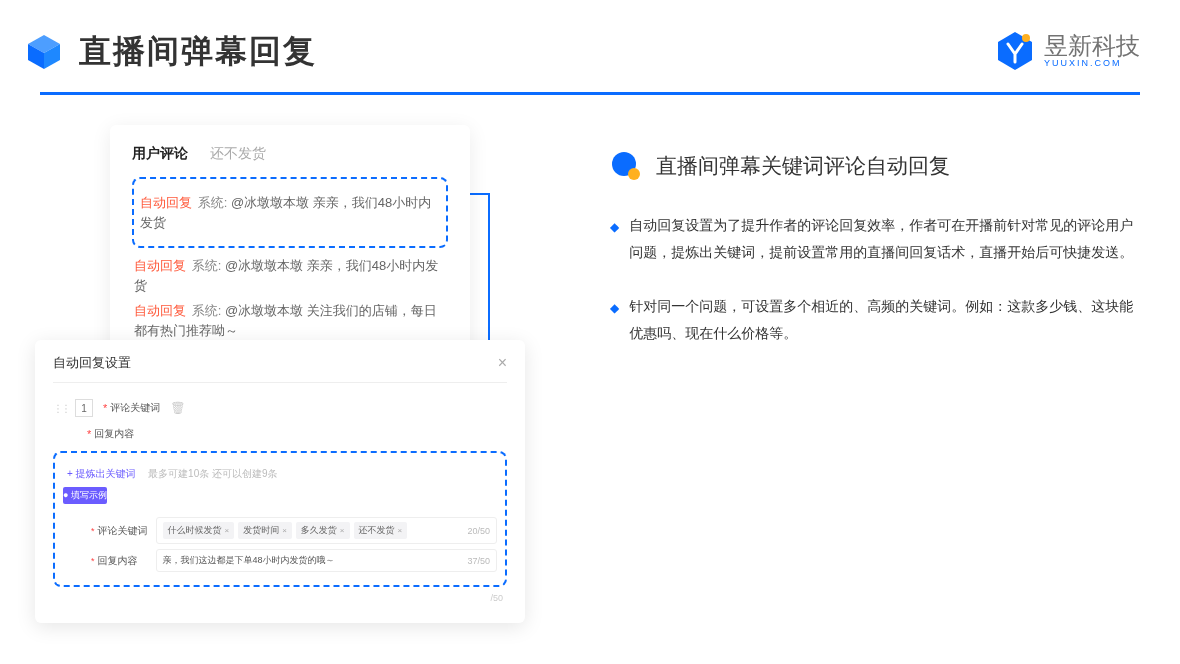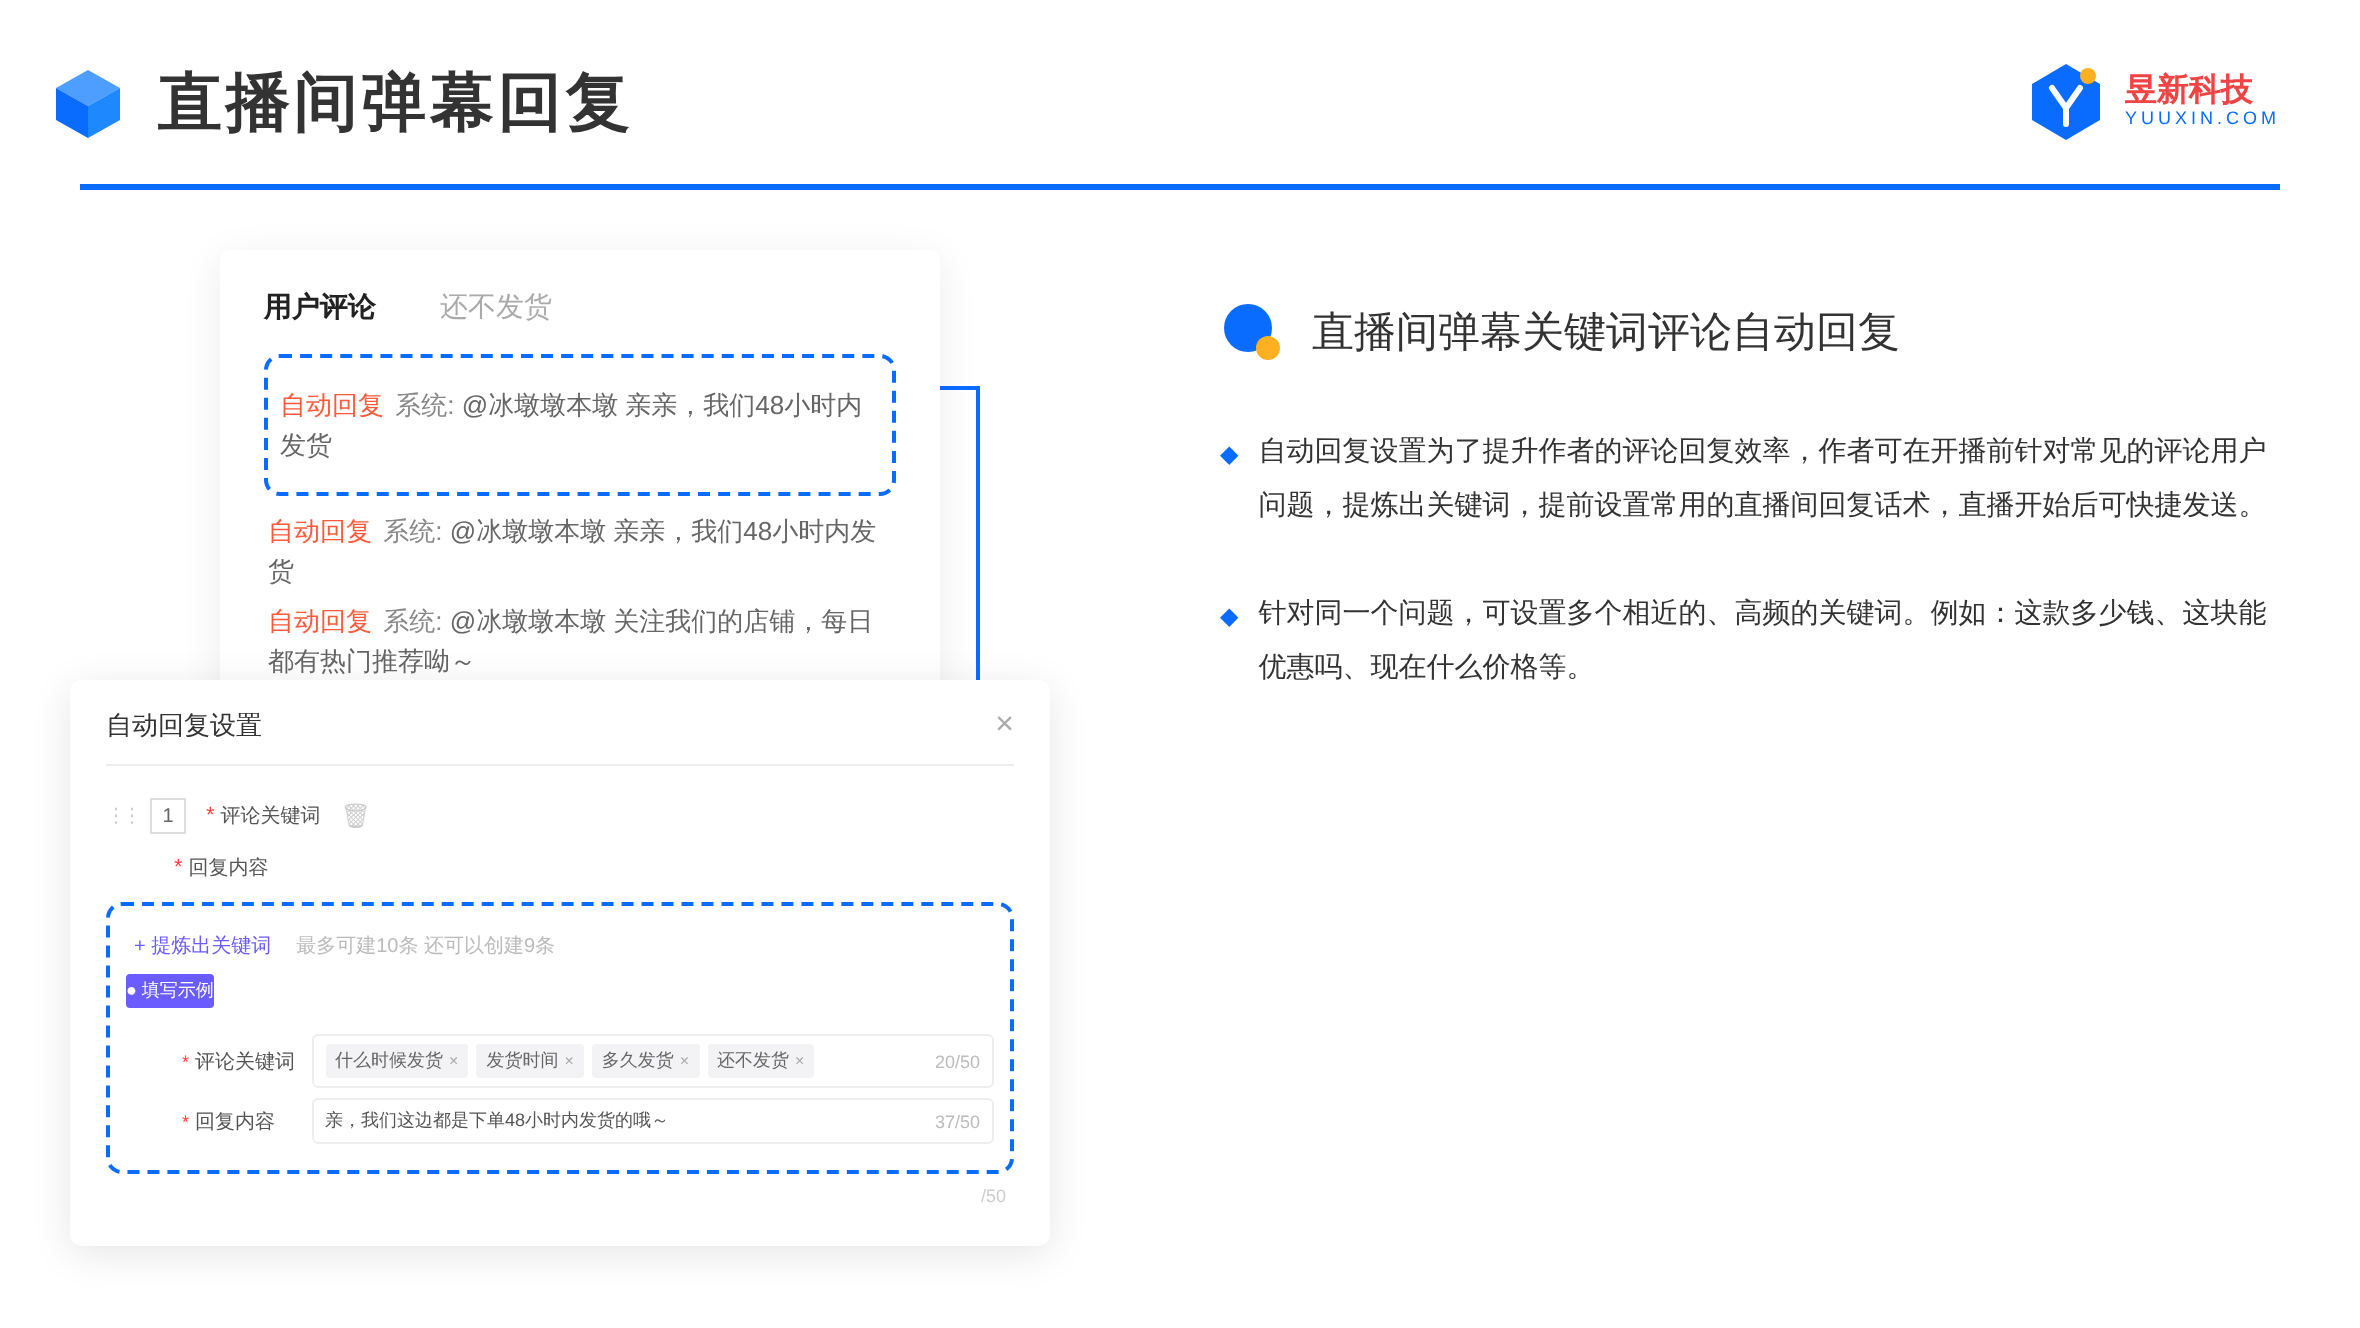--- a/index.html
+++ b/index.html
@@ -4,28 +4,28 @@
 <style>
 *{box-sizing:border-box;margin:0;padding:0;font-family:"Microsoft YaHei","PingFang SC",sans-serif}
 body{width:1180px;height:664px;background:#fff;position:relative;overflow:hidden}
 .header{display:flex;align-items:center;padding:30px 40px 10px 24px;position:relative}
 .cube-icon{width:40px;height:40px;margin-right:15px;position:relative}
 .cube-icon svg{width:100%;height:100%}
 .page-title{font-size:32px;font-weight:600;color:#333;letter-spacing:2px}
 .brand{position:absolute;right:40px;top:30px;display:flex;align-items:center}
 .brand-icon{width:42px;height:42px;margin-right:8px}
 .brand-text{display:flex;flex-direction:column;line-height:1.1}
-.brand-name{font-size:16px;font-weight:700;color:#ef4444}
+.brand-name{font-size:24px;font-weight:400;color:#737373}
 .brand-sub{font-size:9px;color:#0a6cff;letter-spacing:2px}
 .hr{height:3px;background:#0a6cff;margin:8px 40px 0 40px}
 .content{display:flex;padding:30px 40px}
 .left{width:480px;position:relative}
 .right{flex:1;padding-left:90px;padding-top:25px}
 .card1{width:360px;background:#fff;box-shadow:0 4px 20px rgba(0,0,0,0.08);border-radius:6px;padding:20px 22px;margin-left:70px;position:relative;z-index:1}
-.tabs{display:flex;gap:32px;margin-bottom:14px}
+.tabs{display:flex;gap:22px;margin-bottom:14px}
 .tab{font-size:14px;color:#aaa}
 .tab.active{color:#222;font-weight:600}
 .dashed-box{border:2px dashed #0a6cff;border-radius:8px;padding:8px 4px;margin-bottom:8px;position:relative}
 .comment{font-size:13px;color:#666;margin:6px 2px;line-height:1.5}
 .ar-label{color:#ff5a3c;font-weight:500;margin-right:2px}
 .sys{color:#888}
 .card2{width:490px;background:#fff;box-shadow:0 4px 20px rgba(0,0,0,0.1);border-radius:6px;padding:14px 18px 20px 18px;position:absolute;top:215px;left:-5px;z-index:2}
 .modal-head{display:flex;justify-content:space-between;align-items:center;border-bottom:1px solid #eee;padding-bottom:10px;margin-bottom:16px}
 .modal-title{font-size:13px;font-weight:400;color:#333}
 .close-x{color:#aaa;font-size:16px;cursor:pointer}

